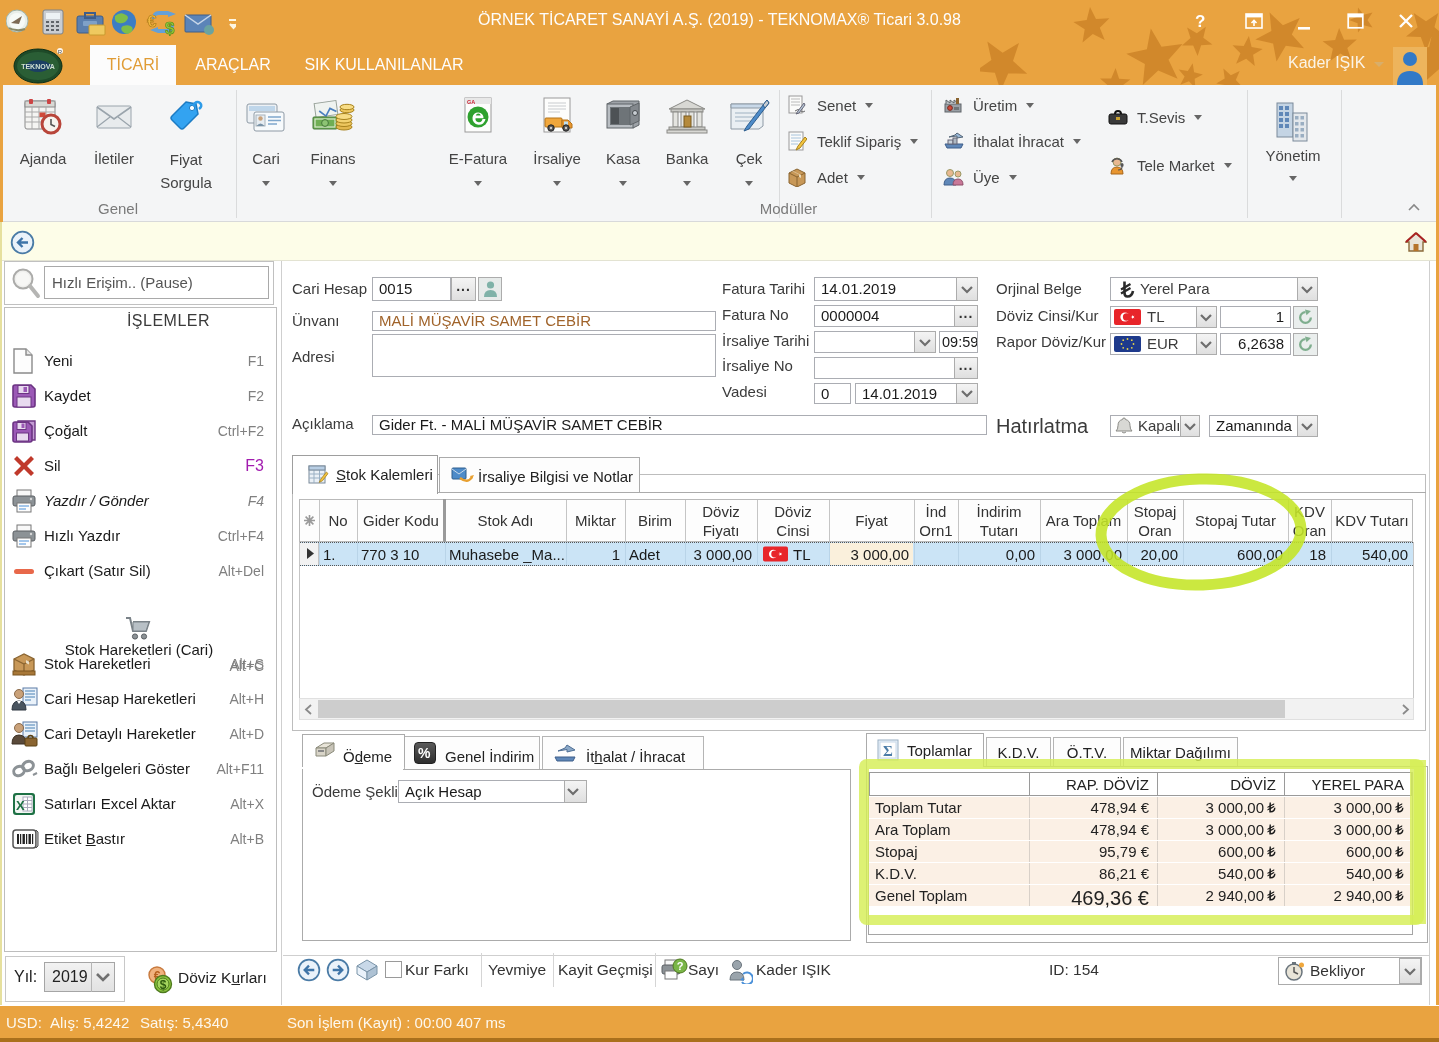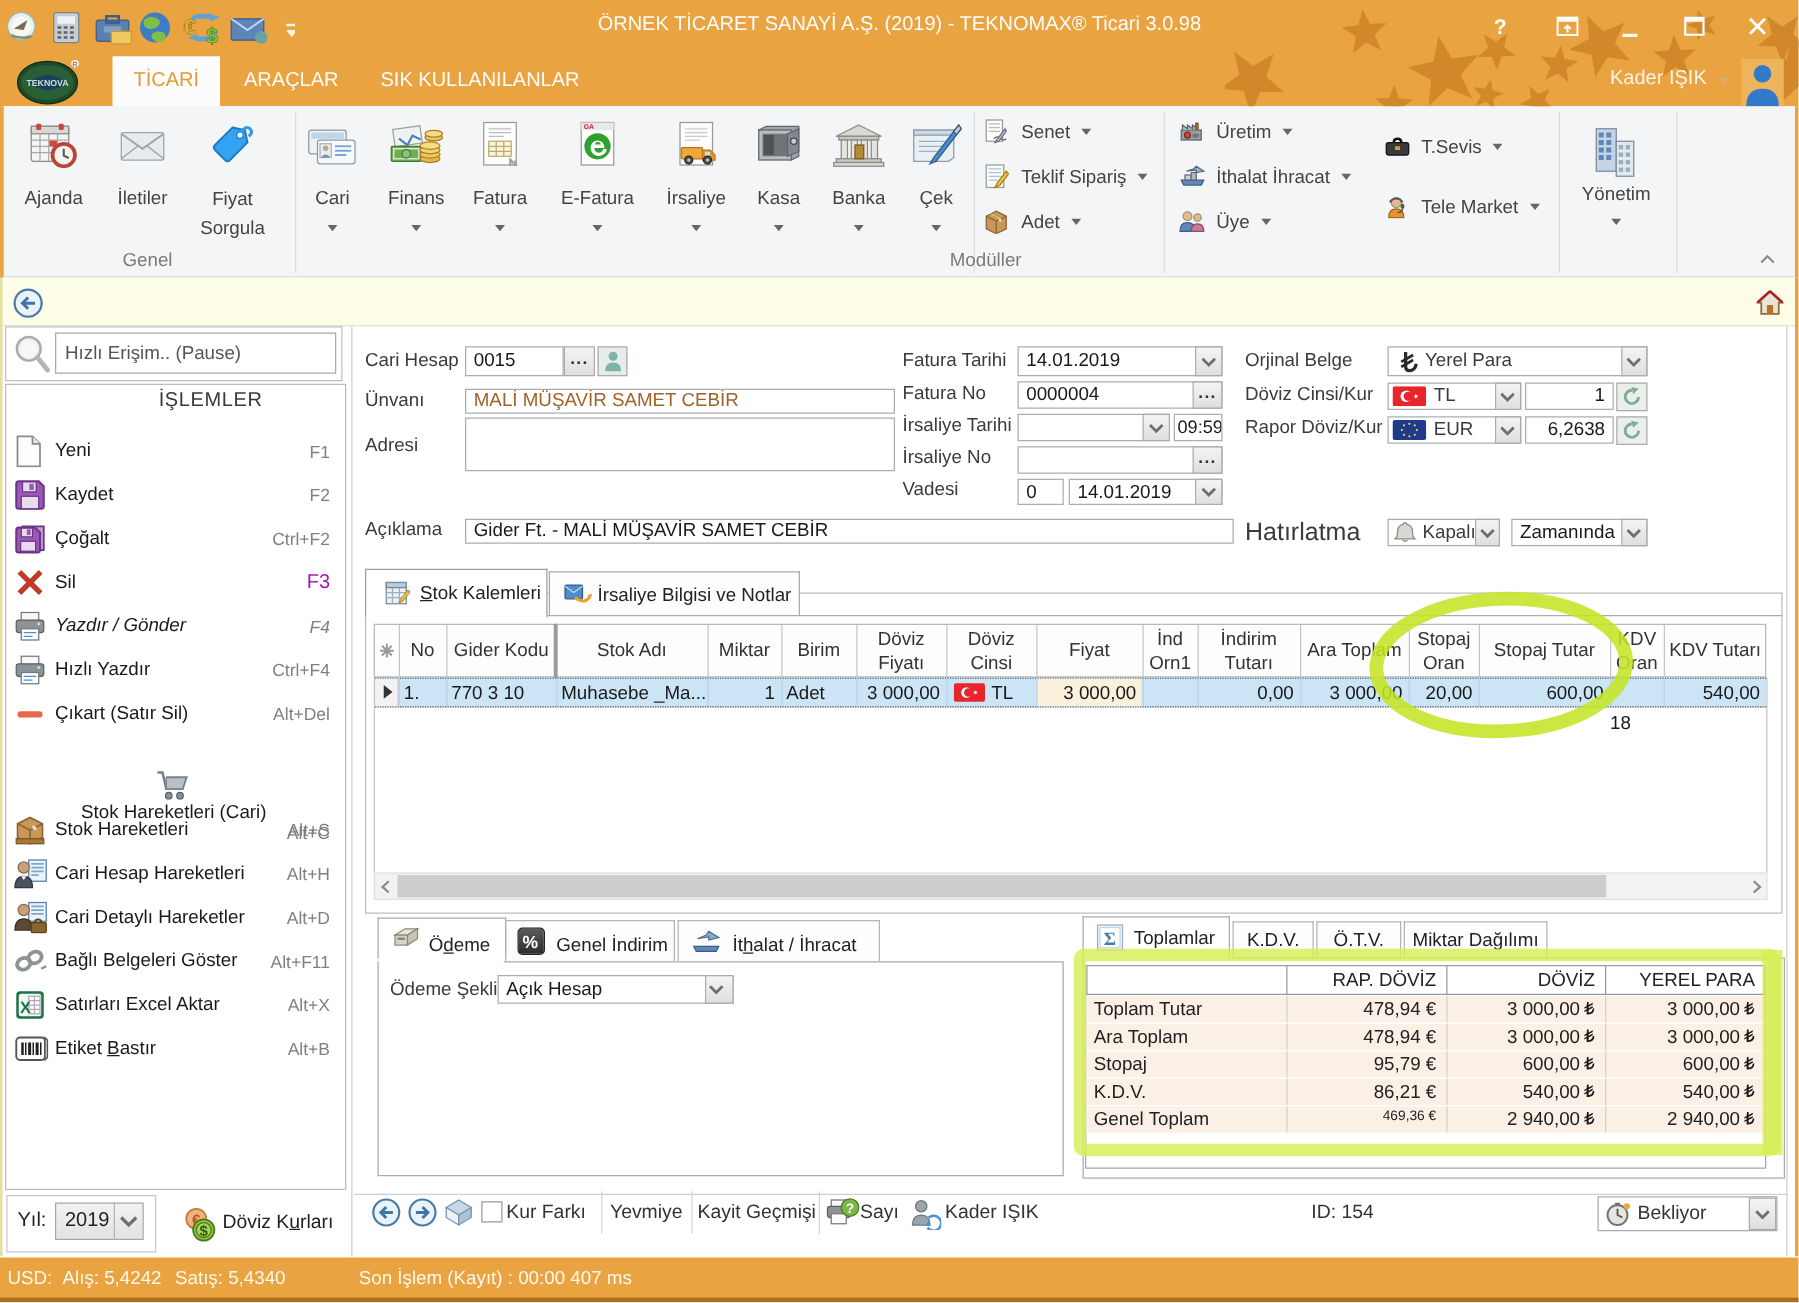--- a/index.html
+++ b/index.html
@@ -201,36 +201,20 @@
               <ellipse cx="33" cy="22" rx="8" ry="3" fill="#F3D271" stroke="#A8821C"></ellipse>
               <ellipse cx="33" cy="18.5" rx="8" ry="3" fill="#F7DC85" stroke="#A8821C"></ellipse>
               <ellipse cx="36" cy="12" rx="7" ry="2.7" fill="#EEC75F" stroke="#A8821C"></ellipse>
               <ellipse cx="36" cy="9" rx="7" ry="2.7" fill="#F7DC85" stroke="#A8821C"></ellipse>
             </g>
           </svg>
         </div>
         <div style="margin-top:14px">Finans</div>
         <div style="margin-top:6px"><span class="car"></span></div>
       </div>
-      <div class="bigbtn" style="left:355px;width:90px;">
-        <div style="height:47px;display:flex;align-items:flex-end;justify-content:center">
-          <svg width="36" height="40" viewBox="0 0 36 40">
-            <rect x="5" y="2" width="26" height="34" fill="#FDFDFC" stroke="#9A9A9A"></rect>
-            <g stroke="#B9BCBE">
-              <path d="M9 7 h18 M9 10 h18 M9 13 h12"></path>
-            </g>
-            <rect x="9" y="17" width="18" height="12" fill="#F7F3DC" stroke="#BBAE68"></rect>
-            <path d="M9 21 h18 M9 25 h18 M15 17 v12 M21 17 v12" stroke="#BBAE68"></path>
-            <path d="M26 31 l5 5 h-5z" fill="#D8D8D8" stroke="#9A9A9A"></path>
-            <text x="25" y="35" font-size="5" fill="#8899AA" font-family="Liberation Sans">A4</text>
-          </svg>
-        </div>
-        <div style="margin-top:14px">Fatura</div>
-        <div style="margin-top:6px"><span class="car"></span></div>
-      </div>
       <div class="bigbtn" style="left:433px;width:90px;">
         <div style="height:47px;display:flex;align-items:flex-end;justify-content:center">
           <svg width="36" height="40" viewBox="0 0 36 40">
             <rect x="5" y="2" width="26" height="34" fill="#FDFDFC" stroke="#9A9A9A"></rect>
             <rect x="5" y="2" width="26" height="6" fill="#E8E8E8"></rect>
             <text x="7" y="7.5" font-size="5.5" font-weight="bold" fill="#C23" font-family="Liberation Sans">GA</text>
             <circle cx="18" cy="21" r="10.5" fill="#2FA12F"></circle>
             <path d="M12.5 21.5 a5.5 5.5 0 1 1 11 .8 h-8 a3.5 3.5 0 0 0 7 .8 h3 a6.5 6.5 0 0 1 -13 -1.6z M15.8 19.5 h5 a2.6 2.6 0 0 0 -5 0z" fill="#fff"></path>
           </svg>
         </div>
@@ -842,21 +826,21 @@
       <div class="abs" style="left:357px;top:545px;width:88px;height:20px;padding-left:4px;font-size:15px;color:#1a1a1a;line-height:20px">770 3 10</div>
       <div class="abs" style="left:445px;top:545px;width:121px;height:20px;padding-left:4px;font-size:15px;color:#1a1a1a;line-height:20px">Muhasebe _Ma...</div>
       <div class="abs" style="left:566px;top:545px;width:59px;height:20px;text-align:right;padding-right:5px;font-size:15px;color:#1a1a1a;line-height:20px">1</div>
       <div class="abs" style="left:625px;top:545px;width:60px;height:20px;padding-left:4px;font-size:15px;color:#1a1a1a;line-height:20px">Adet</div>
       <div class="abs" style="left:685px;top:545px;width:72px;height:20px;text-align:right;padding-right:5px;font-size:15px;color:#1a1a1a;line-height:20px">3 000,00</div>
       <div class="abs" style="left:829px;top:545px;width:85px;height:20px;text-align:right;padding-right:5px;font-size:15px;color:#1a1a1a;line-height:20px">3 000,00</div>
       <div class="abs" style="left:958px;top:545px;width:82px;height:20px;text-align:right;padding-right:5px;font-size:15px;color:#1a1a1a;line-height:20px">0,00</div>
       <div class="abs" style="left:1040px;top:545px;width:87px;height:20px;text-align:right;padding-right:5px;font-size:15px;color:#1a1a1a;line-height:20px">3 000,00</div>
       <div class="abs" style="left:1127px;top:545px;width:56px;height:20px;text-align:right;padding-right:5px;font-size:15px;color:#1a1a1a;line-height:20px">20,00</div>
       <div class="abs" style="left:1183px;top:545px;width:105px;height:20px;text-align:right;padding-right:5px;font-size:15px;color:#1a1a1a;line-height:20px">600,00</div>
-      <div class="abs" style="left:1288px;top:569px;width:43px;height:20px;text-align:left;padding-right:5px;font-size:15px;color:#1a1a1a;line-height:20px">18</div>
+      <div class="abs" style="left:1288px;top:545px;width:43px;height:20px;text-align:right;padding-right:5px;font-size:15px;color:#1a1a1a;line-height:20px">18</div>
       <div class="abs" style="left:1331px;top:545px;width:82px;height:20px;text-align:right;padding-right:5px;font-size:15px;color:#1a1a1a;line-height:20px">540,00</div>
       <div class="abs" style="left:319px;top:543px;width:1px;height:22px;background:#B9D4E8"></div>
       <div class="abs" style="left:357px;top:543px;width:1px;height:22px;background:#B9D4E8"></div>
       <div class="abs" style="left:445px;top:543px;width:1px;height:22px;background:#B9D4E8"></div>
       <div class="abs" style="left:566px;top:543px;width:1px;height:22px;background:#B9D4E8"></div>
       <div class="abs" style="left:625px;top:543px;width:1px;height:22px;background:#B9D4E8"></div>
       <div class="abs" style="left:685px;top:543px;width:1px;height:22px;background:#B9D4E8"></div>
       <div class="abs" style="left:757px;top:543px;width:1px;height:22px;background:#B9D4E8"></div>
       <div class="abs" style="left:829px;top:543px;width:1px;height:22px;background:#B9D4E8"></div>
       <div class="abs" style="left:914px;top:543px;width:1px;height:22px;background:#B9D4E8"></div>
@@ -978,21 +962,21 @@
           <path d="M2.6 0.5 h1.3 v2.5 l3.3 -1.8 v1.3 l-3.3 1.8 v1.3 l3.3 -1.8 v1.3 l-3.3 1.8 v2.2 q3 -0.4 3.3 -3.4 h1.3 q-0.2 4.7 -4.8 4.8 h-1.4 v-2.9 l-1.8 1 v-1.3 l1.8 -1 v-1.3 l-1.8 1 v-1.3 l1.8 -1z" fill="#1a1a1a"></path>
         </svg></div>
       <div class="abs" style="left:1284px;top:865px;width:120px;text-align:right;font-size:15px;color:#222">540,00<svg style="display:inline-block;vertical-align:-1px;margin-left:3px" width="9" height="12" viewBox="0 0 9 12">
           <path d="M2.6 0.5 h1.3 v2.5 l3.3 -1.8 v1.3 l-3.3 1.8 v1.3 l3.3 -1.8 v1.3 l-3.3 1.8 v2.2 q3 -0.4 3.3 -3.4 h1.3 q-0.2 4.7 -4.8 4.8 h-1.4 v-2.9 l-1.8 1 v-1.3 l1.8 -1 v-1.3 l-1.8 1 v-1.3 l1.8 -1z" fill="#1a1a1a"></path>
         </svg></div>
       <div class="abs" style="left:1029px;top:863px;width:1px;height:21px;background:#D8D0C8"></div>
       <div class="abs" style="left:1157px;top:863px;width:1px;height:21px;background:#D8D0C8"></div>
       <div class="abs" style="left:1284px;top:863px;width:1px;height:21px;background:#D8D0C8"></div>
       <div class="abs" style="left:869px;top:885px;width:543px;height:21px;background:#FBF0E5"></div>
       <div class="abs" style="left:875px;top:887px;font-size:15px;color:#222">Genel Toplam</div>
-      <div class="abs" style="left:1029px;top:887px;width:120px;text-align:right;font-size:11px;color:#222">469,36 €</div>
+      <div class="abs" style="left:1029px;top:887px;width:120px;text-align:right;font-size:20px;color:#222">469,36 €</div>
       <div class="abs" style="left:1157px;top:887px;width:119px;text-align:right;font-size:15px;color:#222">2 940,00<svg style="display:inline-block;vertical-align:-1px;margin-left:3px" width="9" height="12" viewBox="0 0 9 12">
           <path d="M2.6 0.5 h1.3 v2.5 l3.3 -1.8 v1.3 l-3.3 1.8 v1.3 l3.3 -1.8 v1.3 l-3.3 1.8 v2.2 q3 -0.4 3.3 -3.4 h1.3 q-0.2 4.7 -4.8 4.8 h-1.4 v-2.9 l-1.8 1 v-1.3 l1.8 -1 v-1.3 l-1.8 1 v-1.3 l1.8 -1z" fill="#1a1a1a"></path>
         </svg></div>
       <div class="abs" style="left:1284px;top:887px;width:120px;text-align:right;font-size:15px;color:#222">2 940,00<svg style="display:inline-block;vertical-align:-1px;margin-left:3px" width="9" height="12" viewBox="0 0 9 12">
           <path d="M2.6 0.5 h1.3 v2.5 l3.3 -1.8 v1.3 l-3.3 1.8 v1.3 l3.3 -1.8 v1.3 l-3.3 1.8 v2.2 q3 -0.4 3.3 -3.4 h1.3 q-0.2 4.7 -4.8 4.8 h-1.4 v-2.9 l-1.8 1 v-1.3 l1.8 -1 v-1.3 l-1.8 1 v-1.3 l1.8 -1z" fill="#1a1a1a"></path>
         </svg></div>
       <div class="abs" style="left:1029px;top:885px;width:1px;height:21px;background:#D8D0C8"></div>
       <div class="abs" style="left:1157px;top:885px;width:1px;height:21px;background:#D8D0C8"></div>
       <div class="abs" style="left:1284px;top:885px;width:1px;height:21px;background:#D8D0C8"></div>
       <svg class="abs" style="left:855px;top:750px;z-index:6" width="580" height="184" viewBox="0 0 580 184">

